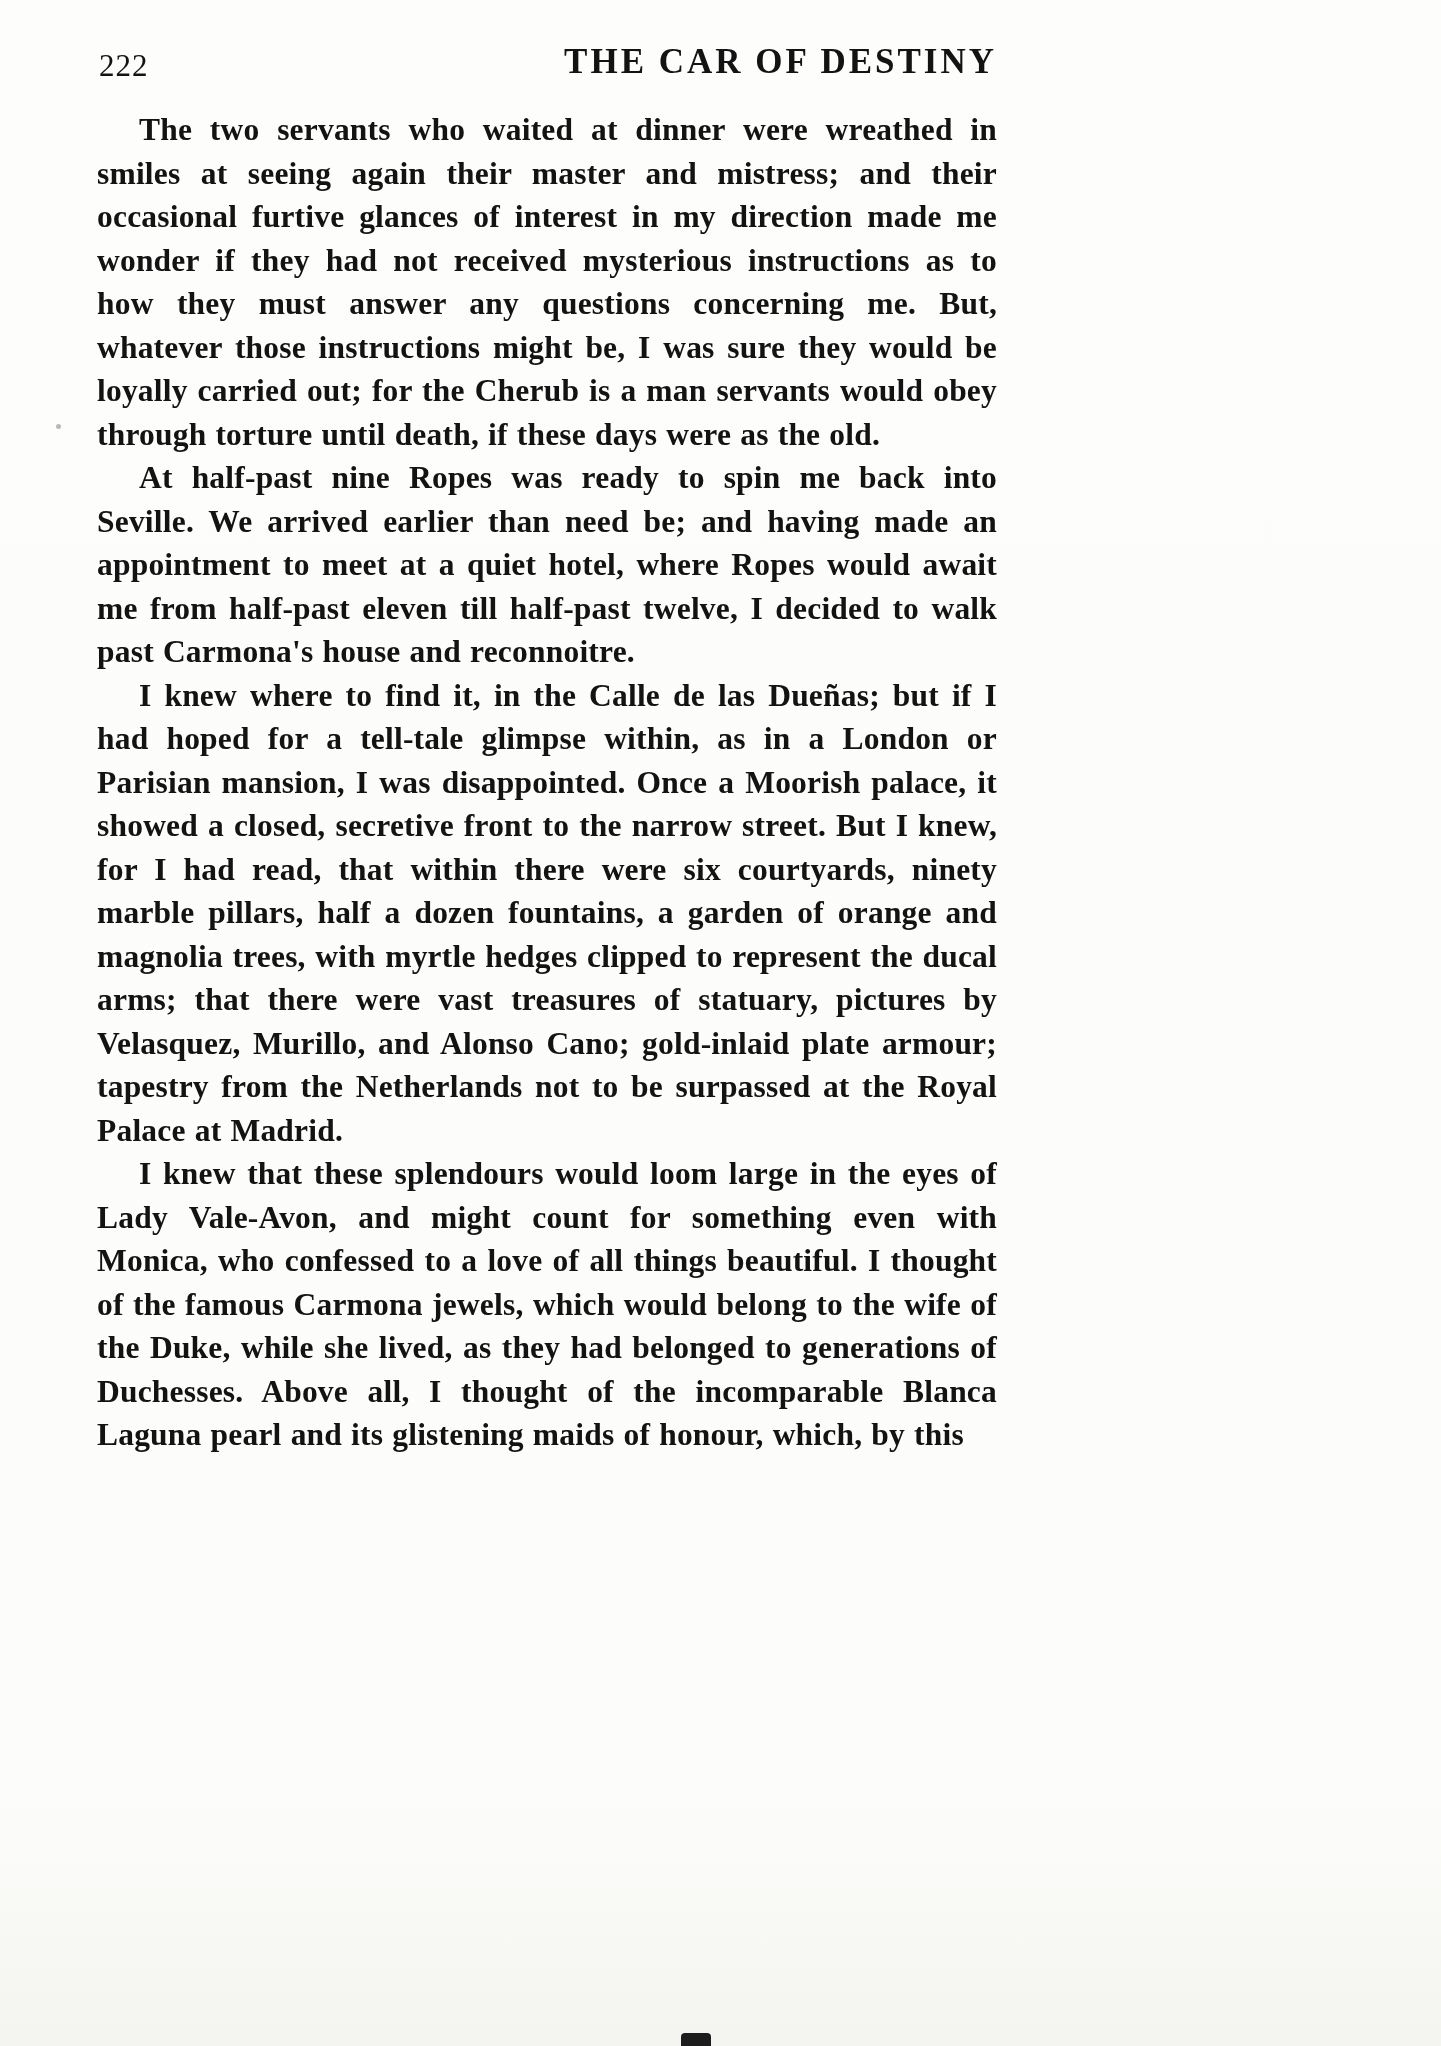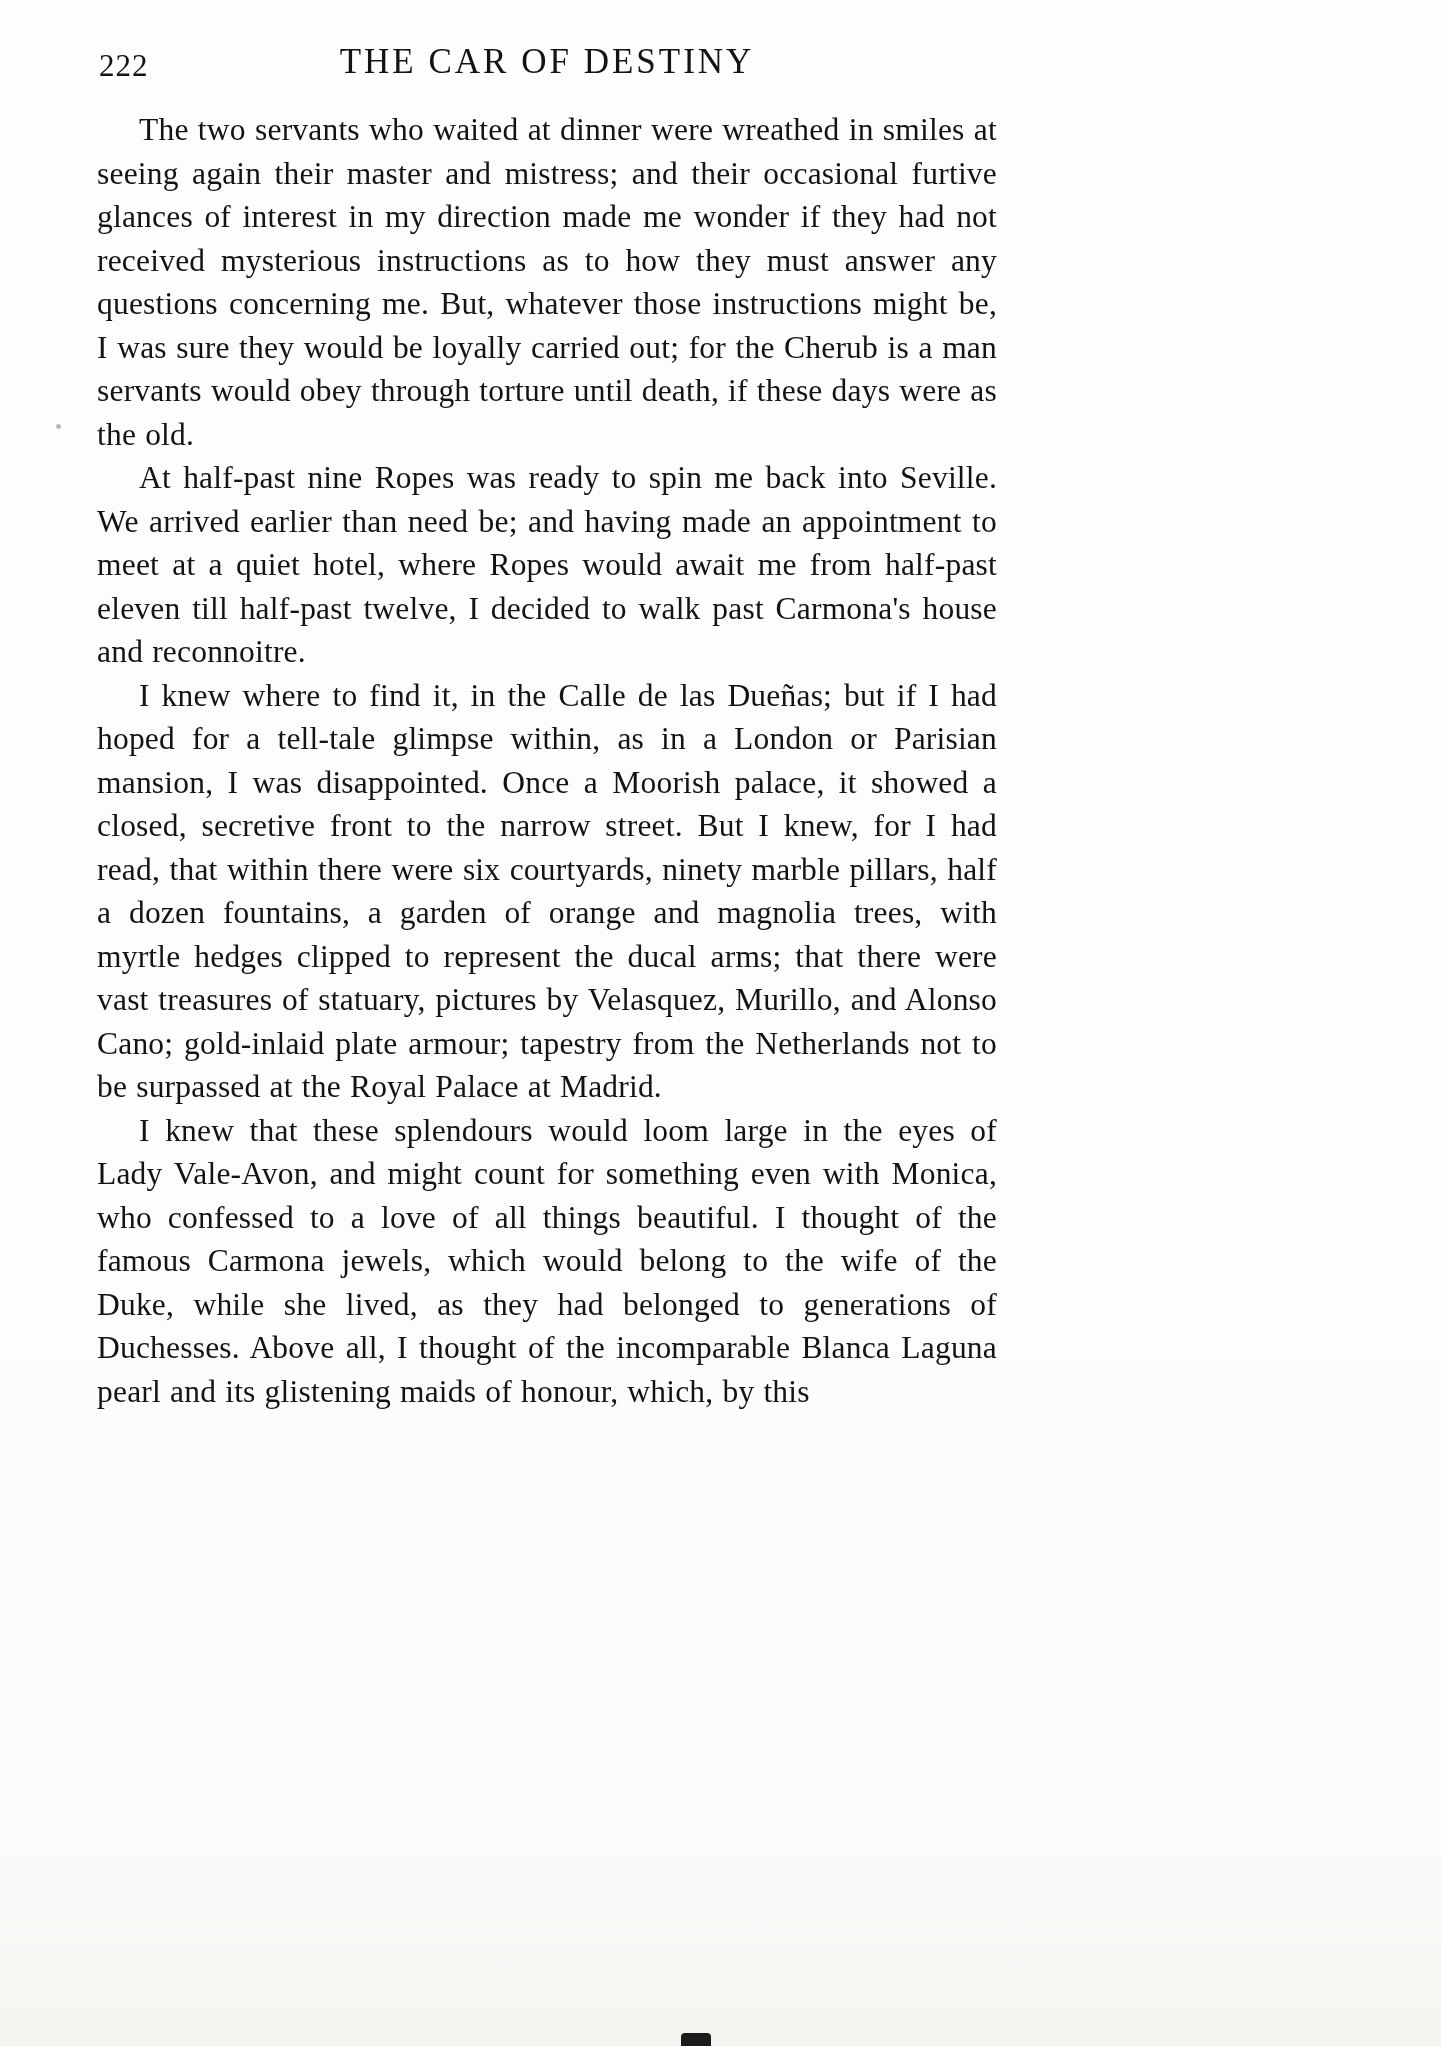--- a/index.html
+++ b/index.html
@@ -32,36 +32,37 @@
     left: 2px;
     top: 8px;
     font-size: 31px;
     letter-spacing: 1px;
   }
   .page-title {
     position: absolute;
     left: 0;
     right: 0;
     top: 2px;
-    text-align: center;
+    text-align: right;
     font-size: 35px;
-    font-weight: normal;
+    font-weight: bold;
     letter-spacing: 3px;
     white-space: nowrap;
   }
   .body-text p {
     margin: 0;
     font-size: 31.5px;
     line-height: 43.5px;
     text-align: justify;
     letter-spacing: 0.2px;
     word-spacing: 1px;
   }
   .body-text p.indent {
     text-indent: 42px;
+    font-weight: bold;
   }
   .scan-artifact {
     position: absolute;
     bottom: 0;
     left: 681px;
     width: 30px;
     height: 13px;
     background: #1c1c1c;
     border-radius: 4px 4px 0 0;
   }

